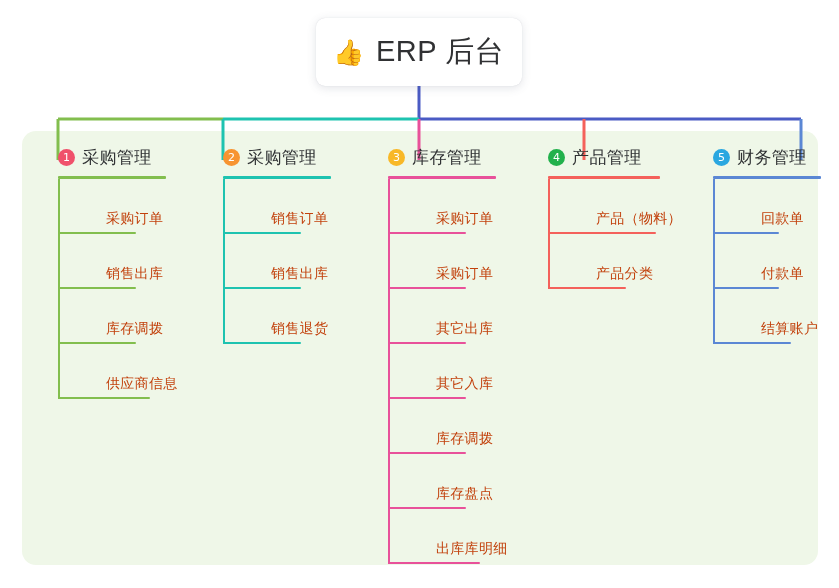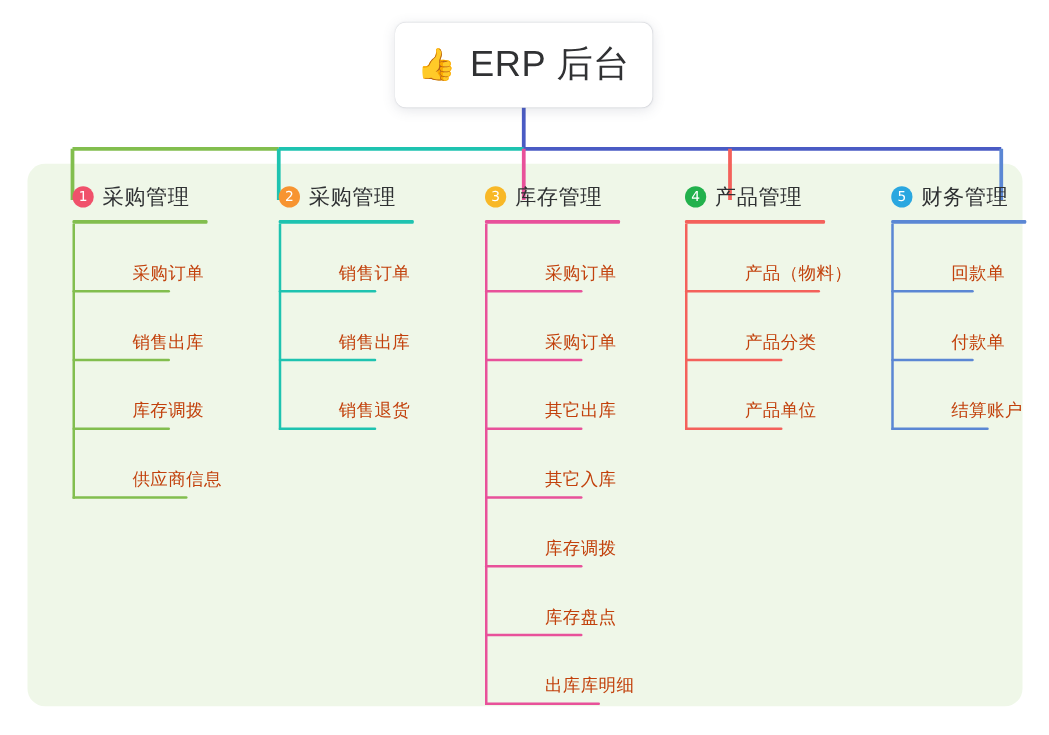--- a/index.html
+++ b/index.html
@@ -269,24 +269,20 @@
         <div class="children">
           <div class="spine" style="background: rgb(244, 97, 91);"></div>
           <div class="child">
             <span class="child-text">产品（物料）</span>
             <div class="child-rule" style="background: rgb(244, 97, 91); width: 108px;"></div>
           </div>
           <div class="child">
             <span class="child-text">产品分类</span>
             <div class="child-rule" style="background: rgb(244, 97, 91); width: 78px;"></div>
           </div>
-          <div class="child">
-            <span class="child-text">产品单位</span>
-            <div class="child-rule" style="background: rgb(244, 97, 91); width: 78px;"></div>
-          </div>
         </div>
       </div>
       <div class="branch" style="left: 695px; width: 150px;">
         <div class="branch-head">
           <span class="badge" style="background: rgb(42, 167, 224);">5</span>
           <span class="branch-label">财务管理</span>
         </div>
         <div class="branch-rule" style="background: rgb(91, 135, 212); width: 108px; margin-left: 18px;"></div>
         <div class="children">
           <div class="spine" style="background: rgb(91, 135, 212);"></div>

